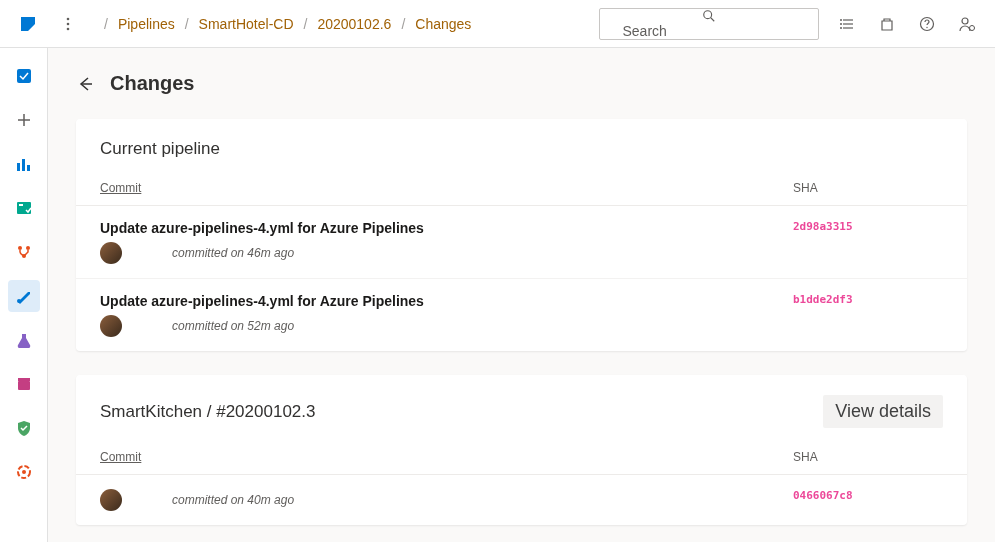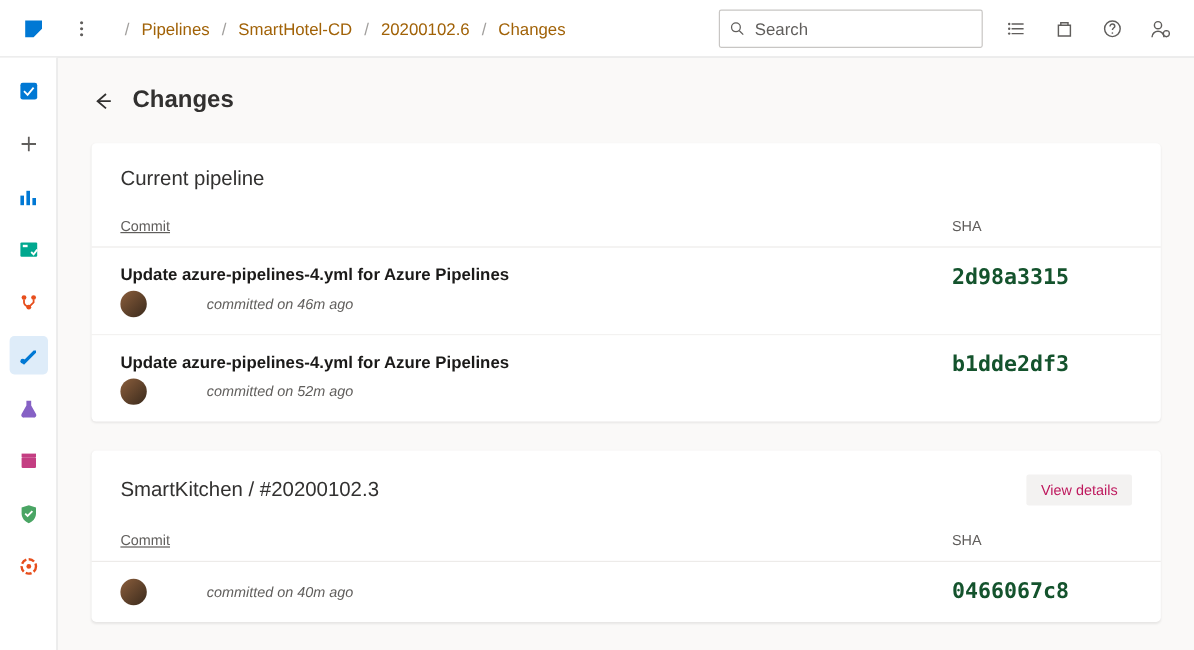--- a/index.html
+++ b/index.html
@@ -2,44 +2,44 @@
 <html><head>
 <meta charset="utf-8">
 <style>
 * { box-sizing: border-box; margin: 0; padding: 0; }
 body { font-family: "Segoe UI", -apple-system, sans-serif; font-size: 14px; color: #323130; background: #faf9f8; width: 995px; height: 542px; overflow: hidden; }
 .top-bar { height: 48px; background: #fff; display: flex; align-items: center; border-bottom: 1px solid #e1e1e1; padding: 0 8px; }
 .icon-btn { width: 40px; height: 40px; display: flex; align-items: center; justify-content: center; cursor: pointer; color: #605e5c; }
 .breadcrumb { display: flex; align-items: center; flex: 1; gap: 4px; font-size: 14px; color: #605e5c; padding: 0 10px; }
 .breadcrumb .sep { color: #a19f9d; padding: 0 6px; }
 .breadcrumb .crumb { color: #a16207; cursor: pointer; }
-.search-box { display: flex; align-items: center; width: 220px; height: 32px; border: 1px solid #c8c6c4; border-radius: 2px; padding: 0 8px; background: #fff; }
+.search-box { display: flex; align-items: center; width: 220px; height: 32px; border: 1px solid #c8c6c4; border-radius: 2px; padding: 0 8px; background: #fff; flex-direction: column; }
 .search-box input { border: none; outline: none; flex: 1; font-size: 14px; margin-left: 8px; color: #323130; }
 .search-box input::placeholder { color: #605e5c; }
 .top-icons { display: flex; align-items: center; gap: 0; margin-left: 8px; }
 .layout { display: flex; height: calc(100% - 48px); }
 .side-rail { width: 48px; background: #fff; border-right: 1px solid #e1e1e1; display: flex; flex-direction: column; align-items: center; padding-top: 6px; gap: 0; }
 .rail-item { width: 32px; height: 32px; display: flex; align-items: center; justify-content: center; margin: 6px 0; border-radius: 4px; cursor: pointer; }
 .main { flex: 1; padding: 24px 28px; overflow: auto; }
 .page-header { display: flex; align-items: center; gap: 16px; margin-bottom: 24px; }
 .page-title { font-size: 20px; font-weight: 600; }
 .card { background: #fff; border-radius: 4px; box-shadow: 0 1px 2px rgba(0,0,0,0.08); margin-bottom: 24px; }
 .card-header { display: flex; align-items: center; justify-content: space-between; padding: 20px 24px 12px; }
 .card-title { font-size: 17px; font-weight: 400; }
-.view-details { background: #f3f2f1; border: none; padding: 6px 12px; font-size: 12px; cursor: pointer; border-radius: 2px; color: #be185d; }
+.view-details { background: #f3f2f1; border: none; padding: 6px 12px; font-size: 18px; cursor: pointer; border-radius: 2px; color: #404040; }
 .table-header { display: flex; padding: 10px 24px; font-size: 12px; color: #605e5c; border-bottom: 1px solid #edebe9; }
 .col-commit { flex: 1; text-decoration: underline; }
 .col-sha { width: 150px; }
 .commit-row { display: flex; align-items: flex-start; padding: 14px 24px; border-bottom: 1px solid #f3f2f1; }
 .commit-row:last-child { border-bottom: none; }
 .commit-main { flex: 1; }
 .commit-title { font-size: 14px; font-weight: 600; color: #1b1a19; margin-bottom: 6px; }
 .commit-meta { display: flex; align-items: center; font-size: 12px; color: #605e5c; font-style: italic; }
 .avatar { width: 22px; height: 22px; border-radius: 50%; background: linear-gradient(135deg,#8b5e3c,#3a2a1c); margin-right: 50px; }
-.commit-sha { width: 150px; font-family: "Consolas", monospace; font-size: 18px; color: #14532d; font-weight: 600; }
+.commit-sha { width: 150px; font-family: "Consolas", monospace; font-size: 11px; color: #ec4899; font-weight: 600; }
 .back-arrow { cursor: pointer; color: #323130; }
 svg { display: block; }
 </style>
 </head>
 <body>
 
 <div class="top-bar">
   <div class="icon-btn">
     <svg width="18" height="18" viewBox="0 0 18 18">
         <path d="M2 2h7v7H2zM9 2h7v7l-7 7V2zM2 9h7v7H2z" fill="#0078d4"></path>

